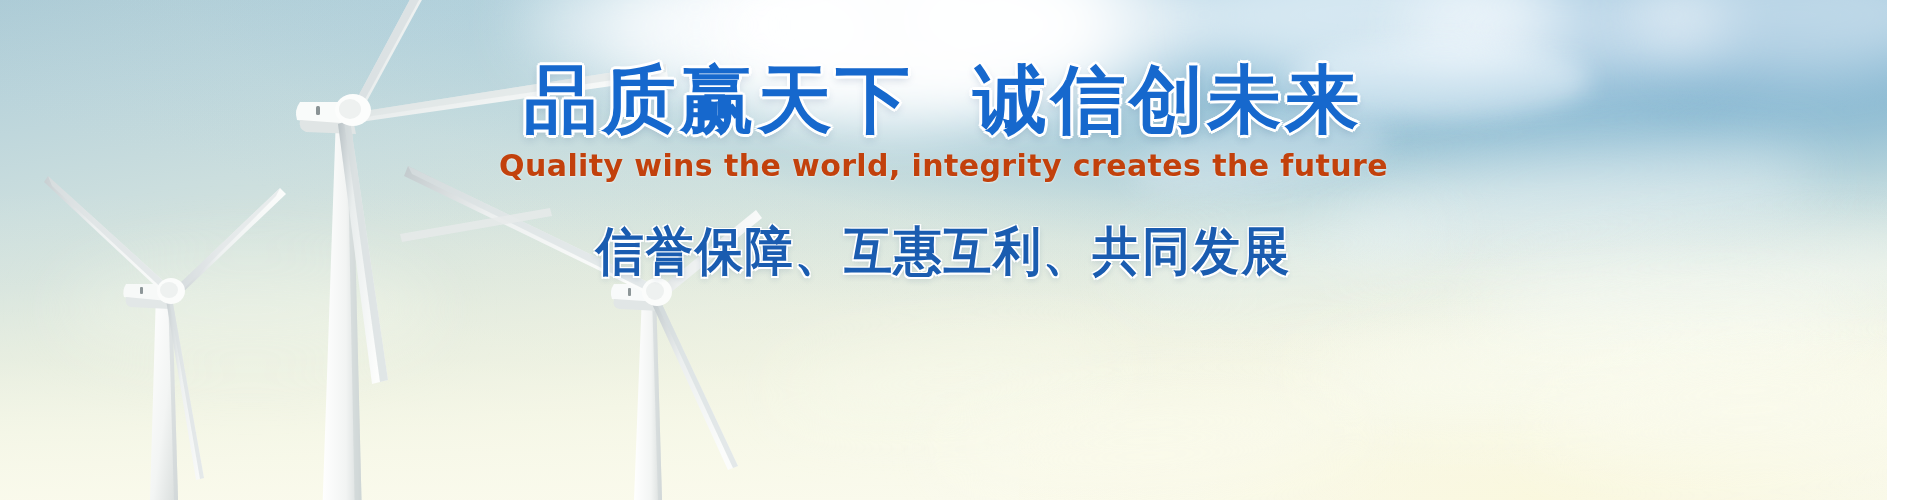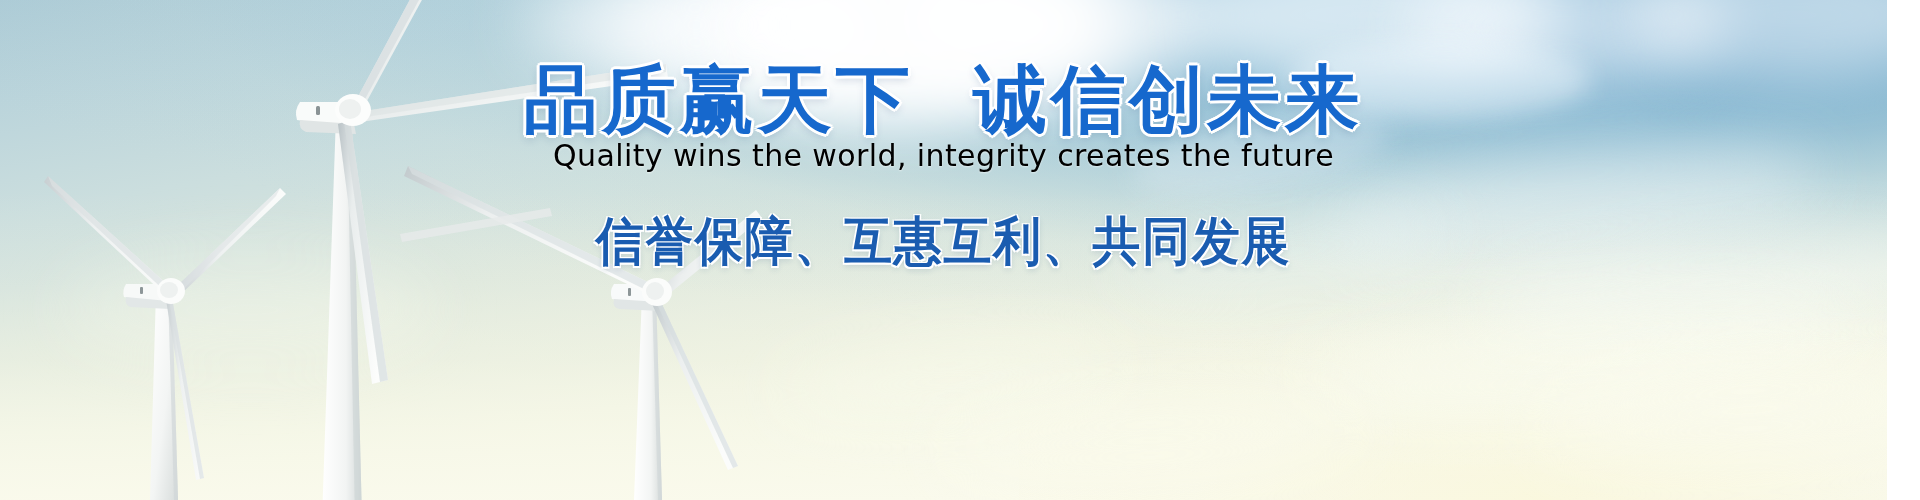--- a/index.html
+++ b/index.html
@@ -120,24 +120,25 @@
     letter-spacing:4px;
     white-space:pre;
     text-shadow:
       -2px -2px 0 #ffffff,  2px -2px 0 #ffffff,
       -2px  2px 0 #ffffff,  2px  2px 0 #ffffff,
       -3px  0   0 #ffffff,  3px  0   0 #ffffff,
        0   -3px 0 #ffffff,  0    3px 0 #ffffff,
        0 4px 9px rgba(30,70,120,0.22);
   }
   .subline{
+    margin-top:10px;
     font-family:"DejaVu Sans","Liberation Sans",sans-serif;
     font-size:30px;
-    font-weight:normal;
-    color:#000000;
+    font-weight:bold;
+    color:#c2410c;
     letter-spacing:0.4px;
     text-shadow:0 1px 2px rgba(255,255,255,0.55);
   }
   .tagline{
     margin-top:34px;
     font-family:"DejaVu Sans","Liberation Sans",sans-serif;
     font-size:52px;
     font-weight:bold;
     color:#1a5cb0;
     letter-spacing:2px;

